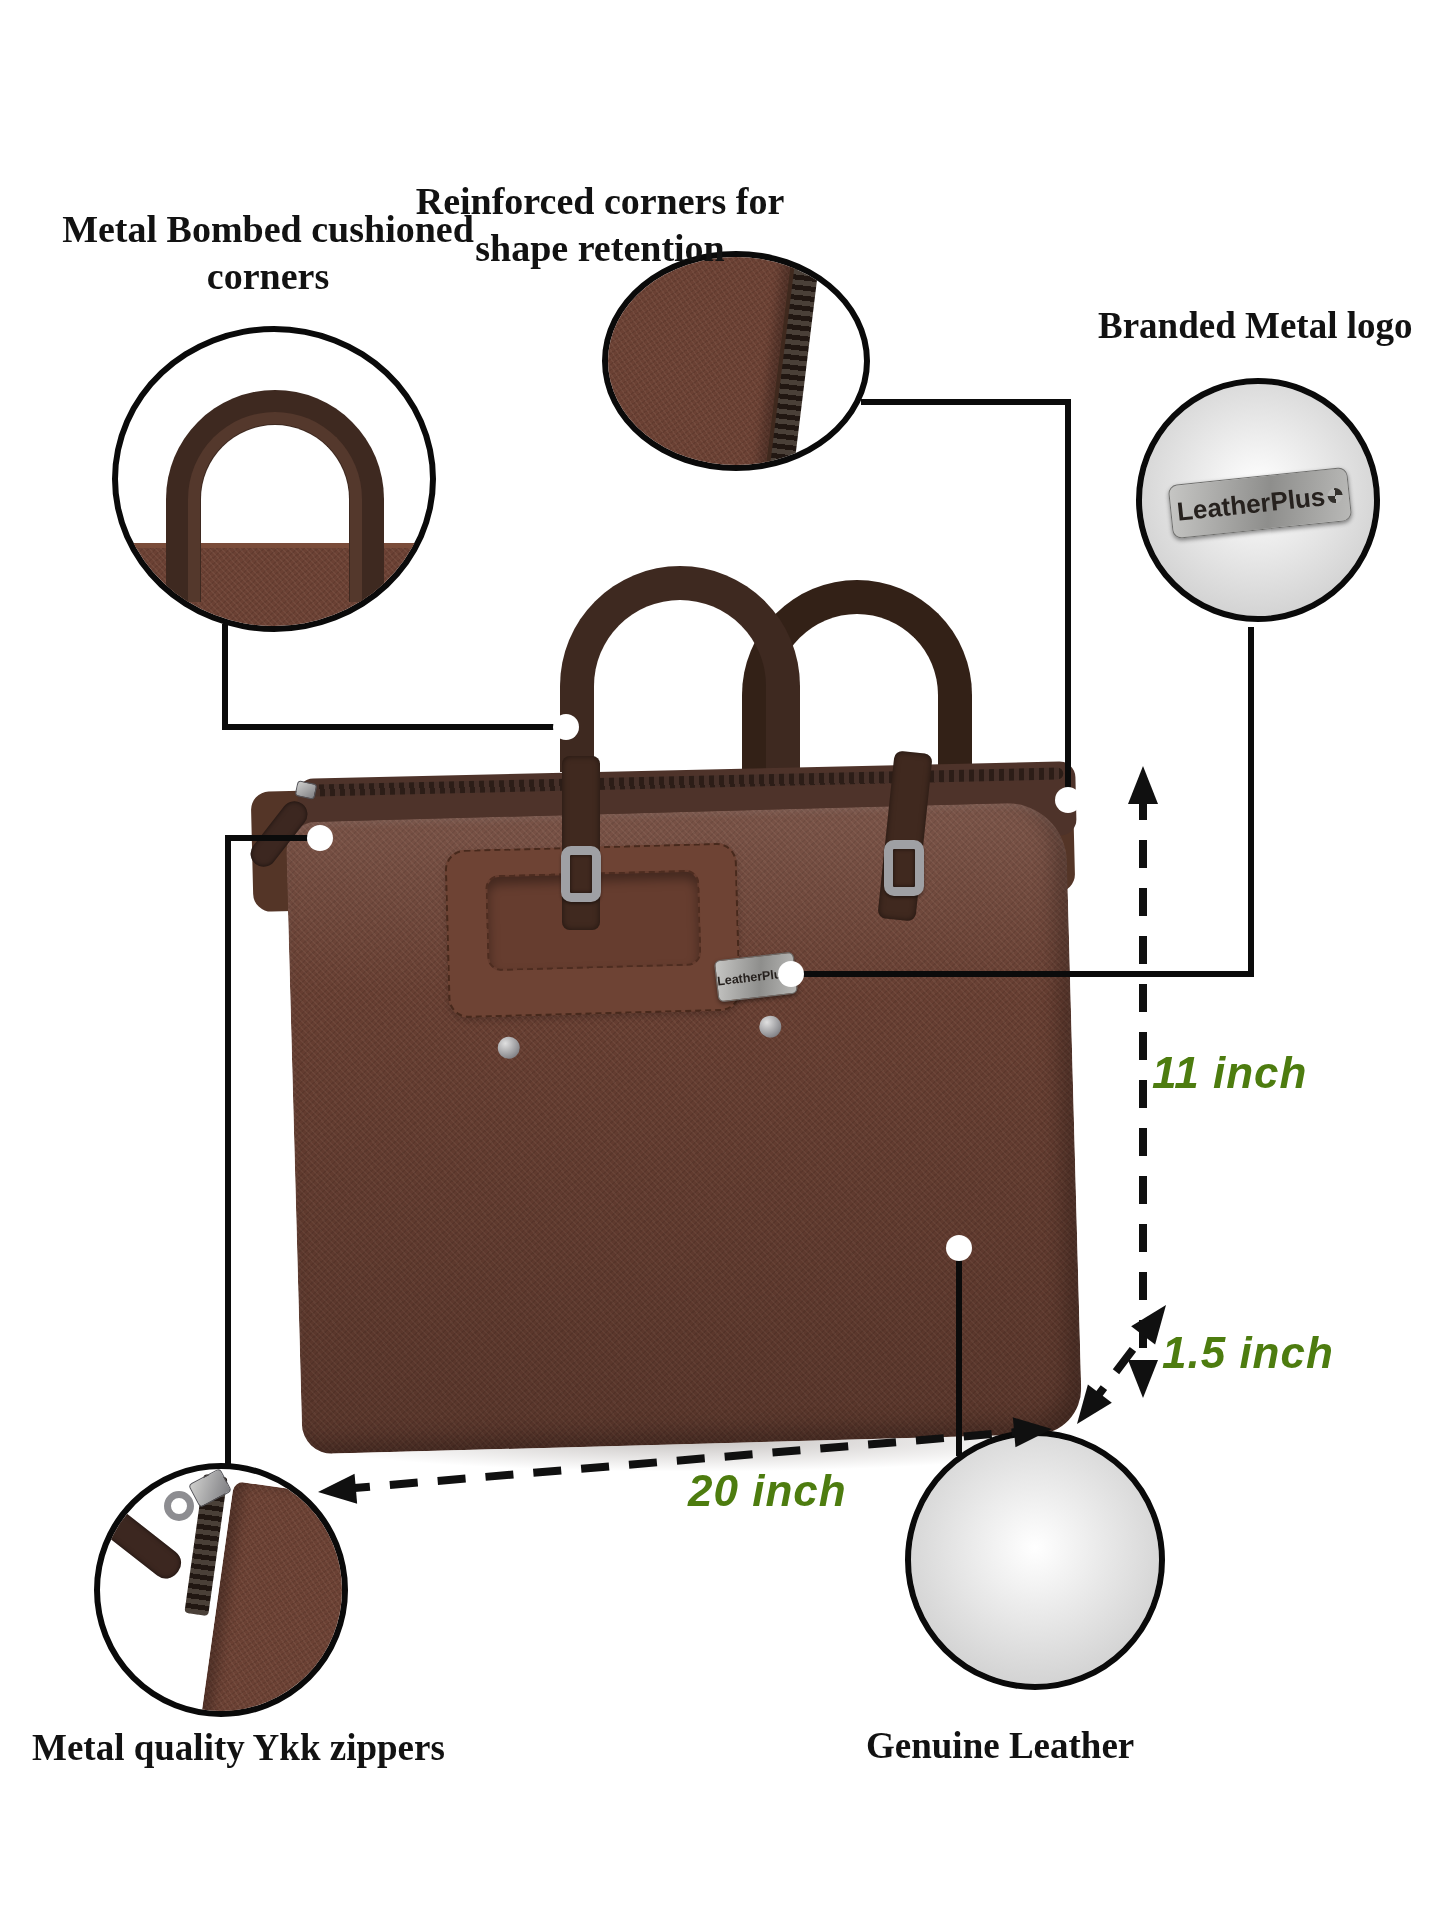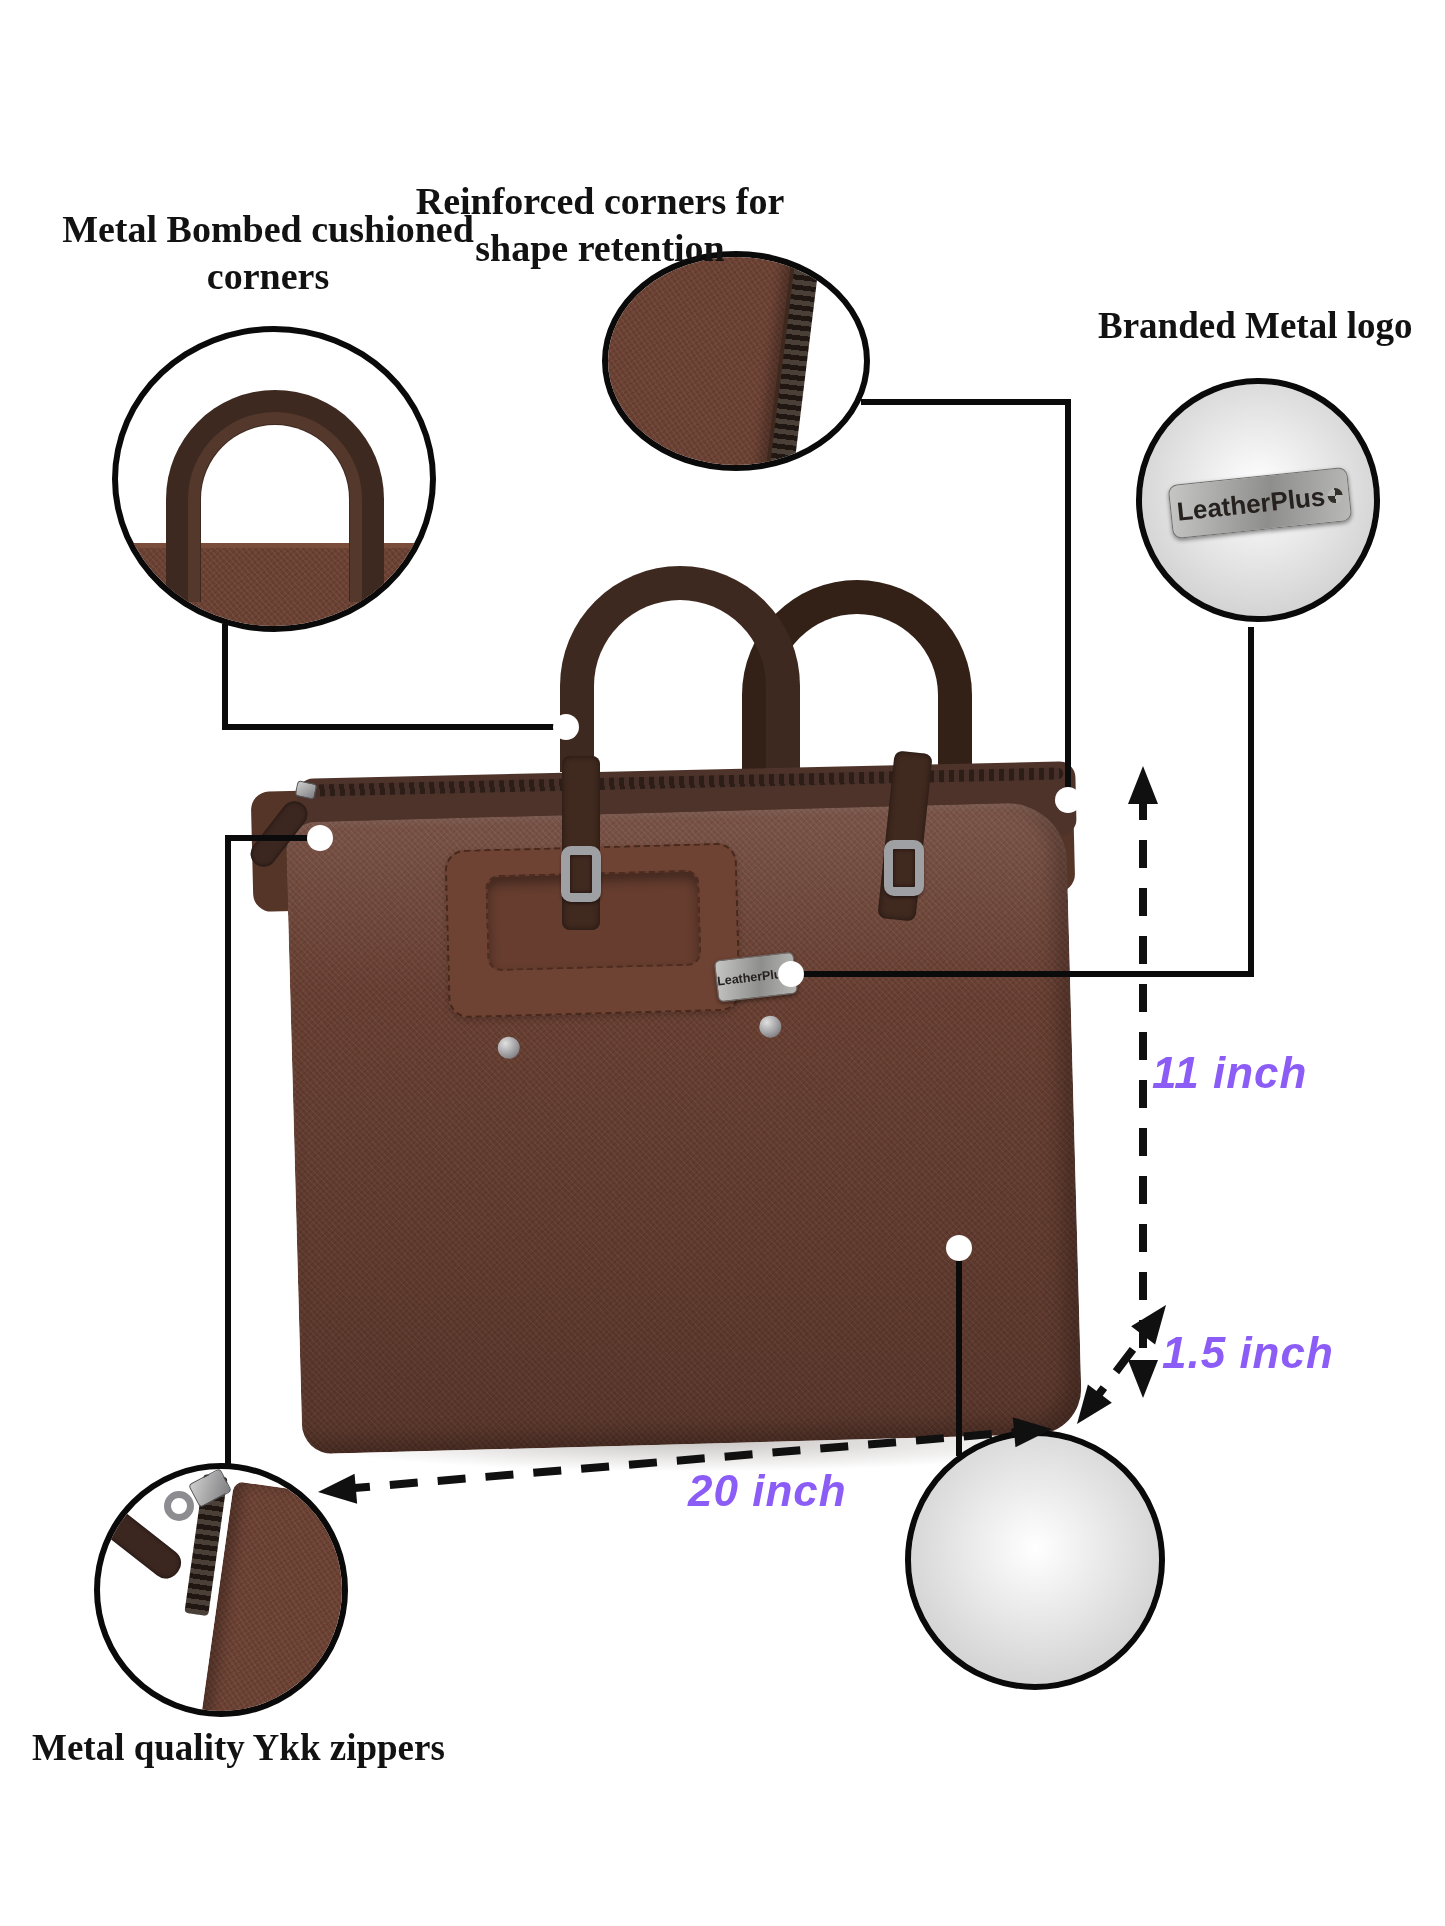--- a/index.html
+++ b/index.html
@@ -3,21 +3,21 @@
 <meta charset="utf-8">
 <style>
   html,body{margin:0;padding:0;background:#ffffff;}
   #stage{position:relative;width:1445px;height:1926px;background:#ffffff;overflow:hidden;
          font-family:"Liberation Serif",serif;}
   .abs{position:absolute;}
   
   .callout-label{position:absolute;font-family:"Liberation Serif",serif;font-weight:bold;
                  color:#121212;font-size:38px;line-height:47px;text-align:center;letter-spacing:0px;}
   .dim-label{position:absolute;font-family:"Liberation Sans",sans-serif;font-weight:bold;
-             font-style:italic;font-size:44px;color:#8b5cf6;white-space:nowrap;letter-spacing:1px;}
+             font-style:italic;font-size:44px;color:#4d7c0f;white-space:nowrap;letter-spacing:1px;}
   .nowrap{white-space:nowrap;text-align:right;}
   
   .lthr{background-color:#6b4134;
         background-image:
           repeating-linear-gradient(48deg, rgba(255,225,200,0.06) 0 1.5px, rgba(0,0,0,0) 1.5px 4.5px),
           repeating-linear-gradient(-42deg, rgba(15,5,0,0.09) 0 1.5px, rgba(0,0,0,0) 1.5px 4.5px);}
   
   .detail-circle{position:absolute;border:6px solid #0a0a0a;border-radius:50%;
                  background:#ffffff;overflow:hidden;box-sizing:border-box;z-index:30;}
   
@@ -143,20 +143,21 @@
 
   <div class="callout-label" style="left:360px;top:178px;width:480px;z-index:35;">
     <div>Reinforced corners for</div>
     <div>shape retention</div>
   </div>
 
   <div class="callout-label nowrap" style="left:1098px;top:302px;font-size:37px;z-index:35;">Branded Metal logo</div>
 
   <div class="callout-label nowrap" style="left:32px;top:1724px;font-size:37px;z-index:35;">Metal quality Ykk zippers</div>
 
+  <div class="callout-label nowrap" style="left:866px;top:1722px;font-size:37px;z-index:35;">Genuine Leather</div>
 
   <div class="dim-label" style="left:1152px;top:1048px;z-index:35;">11 inch</div>
   <div class="dim-label" style="left:688px;top:1466px;z-index:35;">20 inch</div>
   <div class="dim-label" style="left:1162px;top:1328px;z-index:35;">1.5 inch</div>
 
   <svg width="1445" height="1926" style="position:absolute;left:0;top:0;z-index:40;pointer-events:none;">
 
     <g stroke="#0b0b0b" stroke-width="6" fill="none">
       <path d="M225 624 L225 727 L566 727"></path>
       <path d="M861 402 L1068 402 L1068 800"></path>

